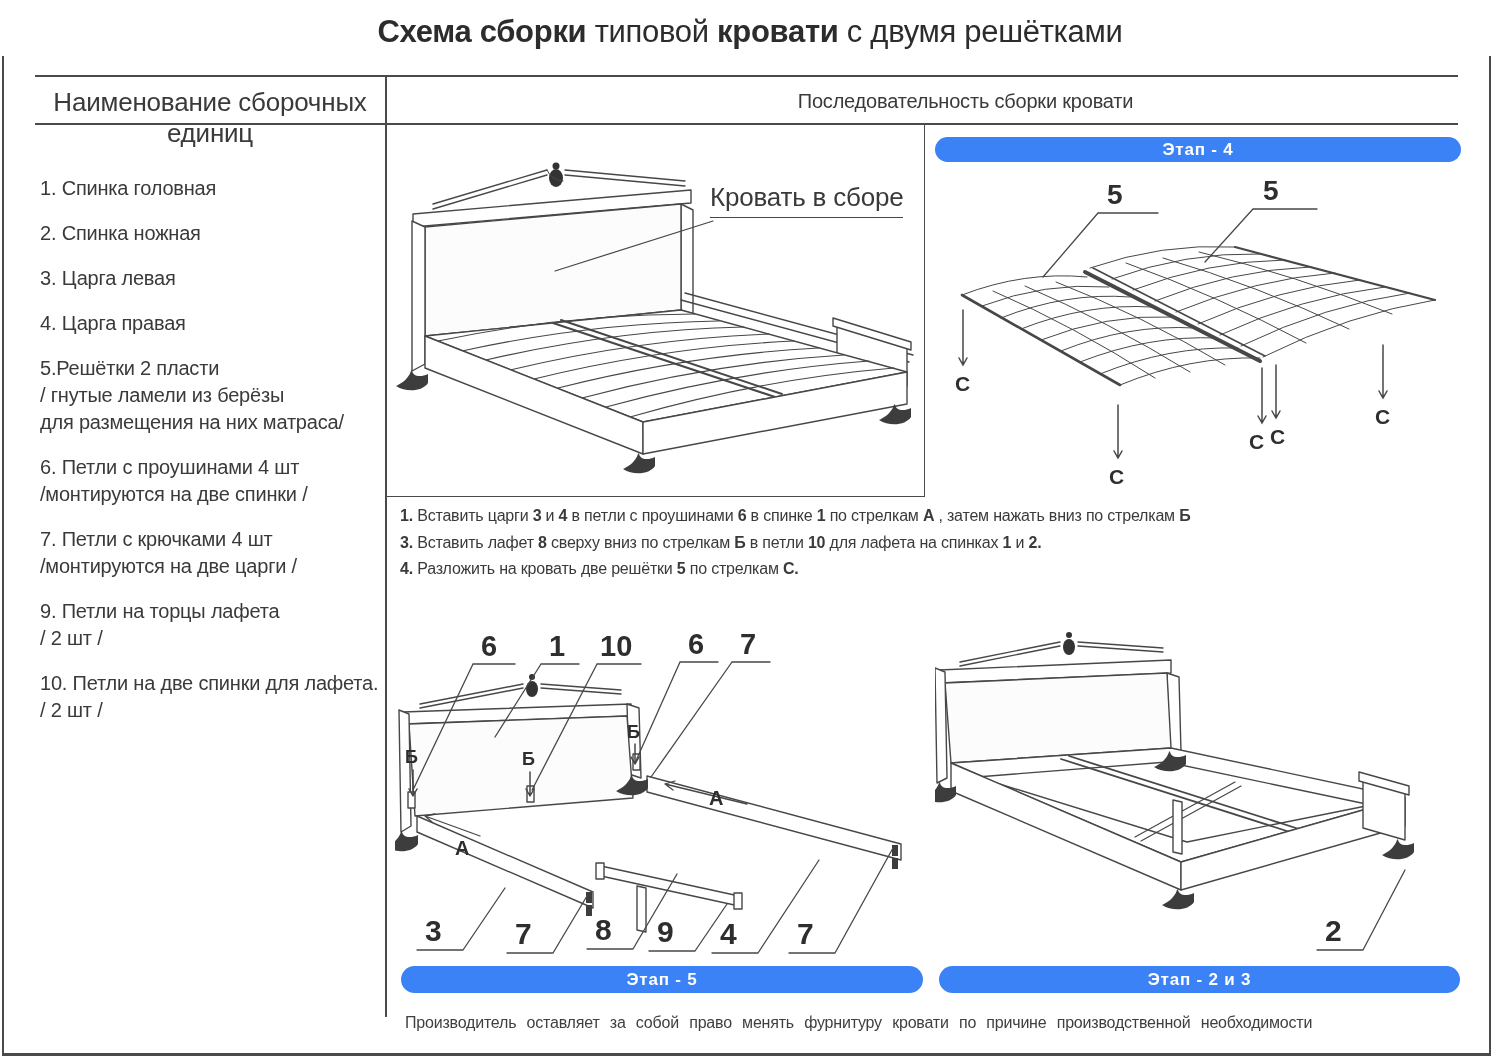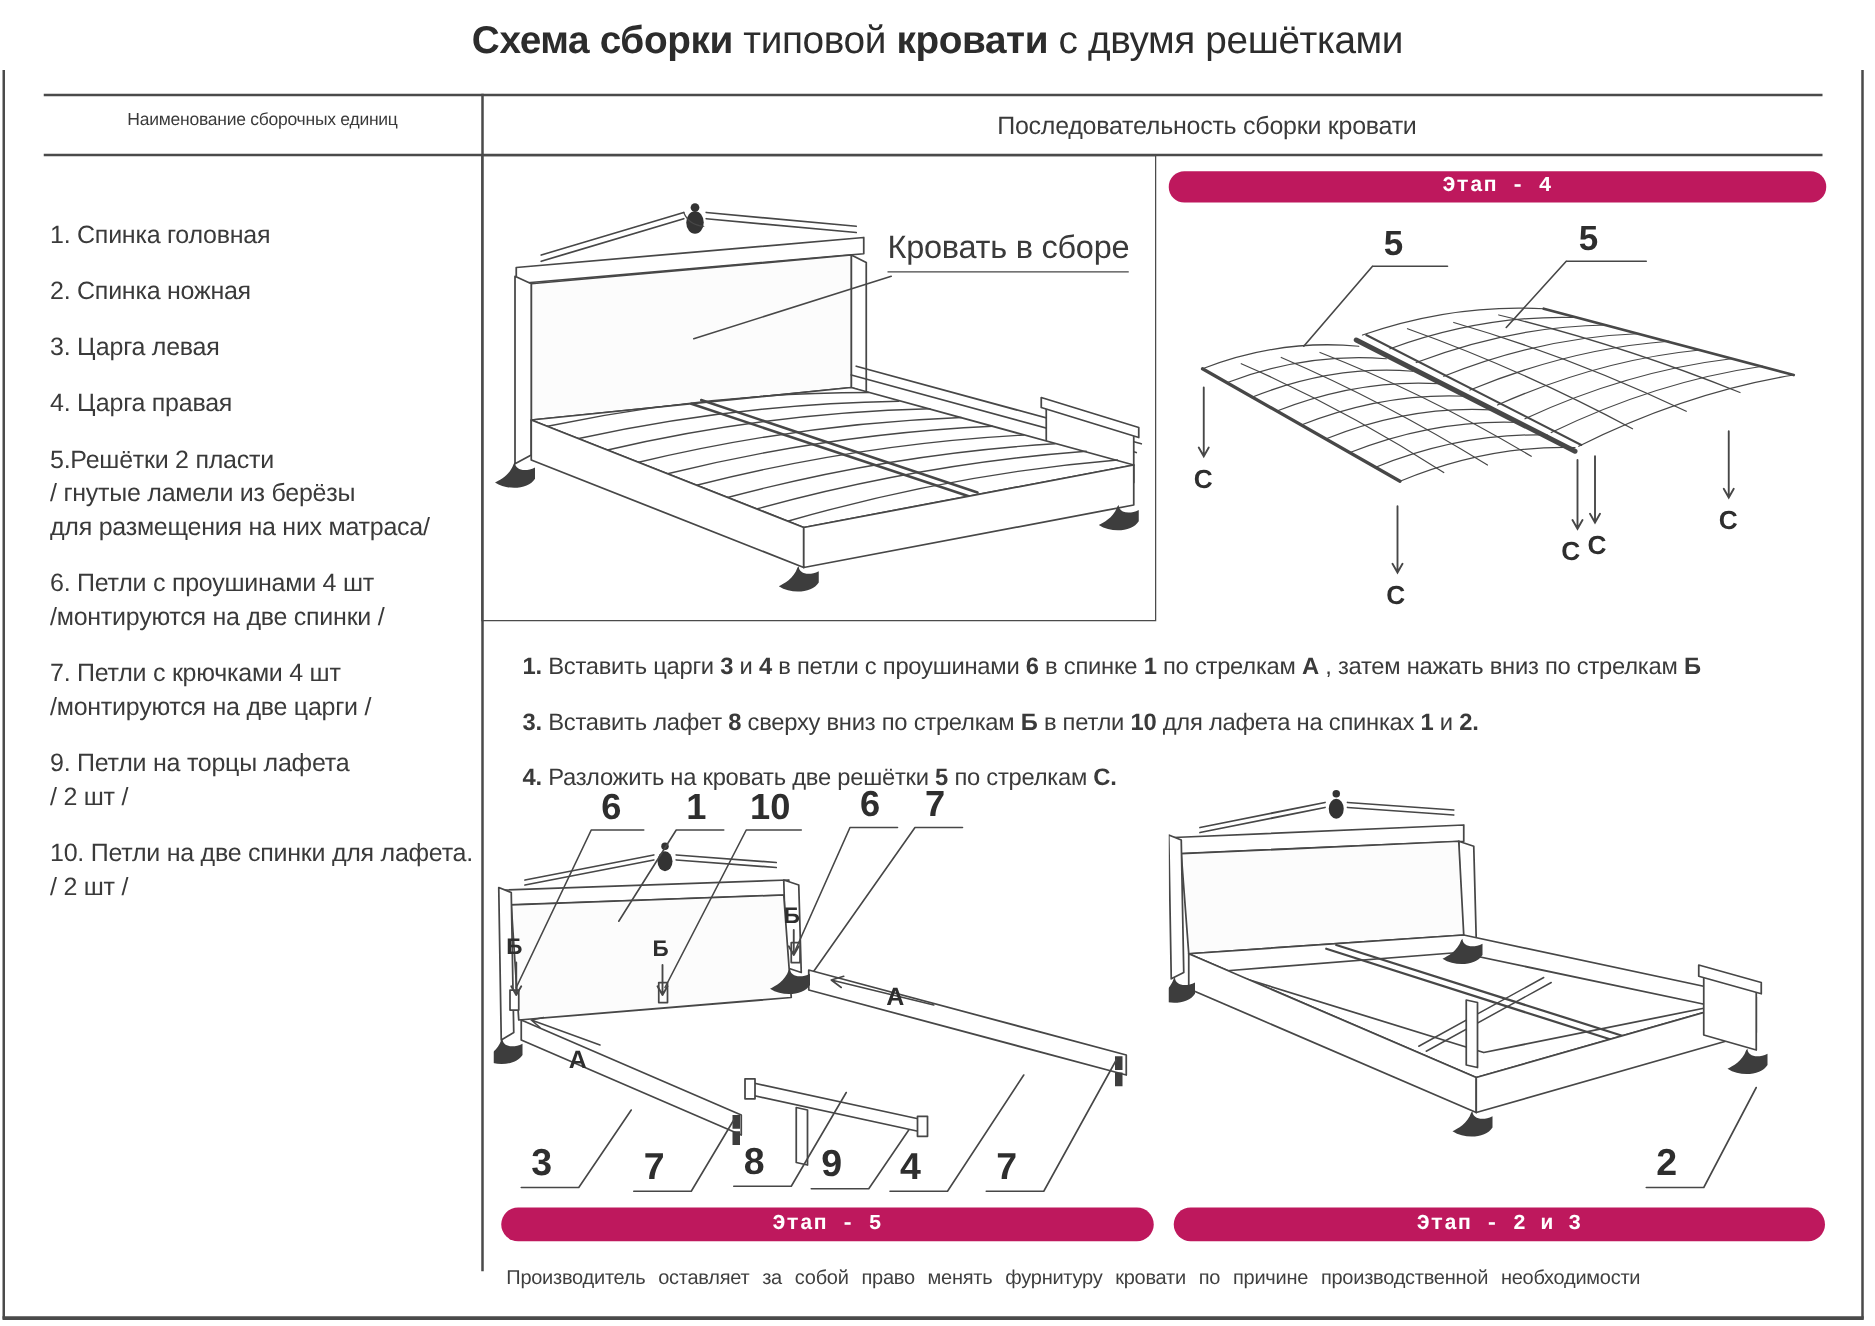--- a/index.html
+++ b/index.html
@@ -2,28 +2,28 @@
 <html><head>
 <meta charset="utf-8">
 <style>
   html,body{margin:0;padding:0;background:#e8e8e8;}
   .sheet{position:relative;width:1500px;height:1061px;background:#ffffff;
          font-family:"Liberation Sans",sans-serif;color:#3a3a3a;overflow:hidden;margin:0 auto;}
   .hline,.vline{position:absolute;background:#4a4a4a;}
   .title{position:absolute;top:14px;left:0;width:100%;text-align:center;
          font-size:31px;letter-spacing:-0.3px;color:#2c2c2c;}
   .title .b, .steps .b{font-weight:bold;}
-  .col-header{position:absolute;font-size:14px;color:#3a3a3a;text-align:center;letter-spacing:-0.2px;}
+  .col-header{position:absolute;font-size:26px;color:#3a3a3a;text-align:center;letter-spacing:-0.2px;}
   .parts-list{position:absolute;left:40px;top:175px;width:340px;}
   .part-item{white-space:pre-line;font-size:20px;line-height:27px;margin-bottom:18px;letter-spacing:-0.2px;}
   .steps{position:absolute;left:400px;top:503px;width:1088px;}
-  .steps p{margin:18px;font-size:19px;line-height:26.5px;letter-spacing:-0.2px;}
-  .badge{position:absolute;background:#be185d;border-radius:14px;color:#ffffff;
+  .steps p{margin:0;font-size:16px;line-height:26.5px;letter-spacing:-0.2px;}
+  .badge{position:absolute;background:#3b82f6;border-radius:14px;color:#ffffff;
          display:flex;align-items:center;justify-content:center;
-         font-weight:bold;font-size:17px;letter-spacing:0.8px;font-family:Liberation Mono, monospace;}
+         font-weight:bold;font-size:17px;letter-spacing:0.8px;}
   .panel{position:absolute;}
   .panel svg{position:absolute;left:0;top:0;}
   .lbl{position:absolute;font-weight:bold;color:#2e2e2e;line-height:1;}
   .callout{position:absolute;font-size:26px;color:#3a3a3a;letter-spacing:-0.2px;}
   .mid-box{position:absolute;left:385px;top:124px;width:540px;height:373px;
            border:1.6px solid #4a4a4a;box-sizing:border-box;}
   .disclaimer{position:absolute;left:405px;top:1014px;width:1070px;
               font-size:16px;word-spacing:6px;letter-spacing:-0.2px;color:#3f3f3f;}
 </style>
 </head>

